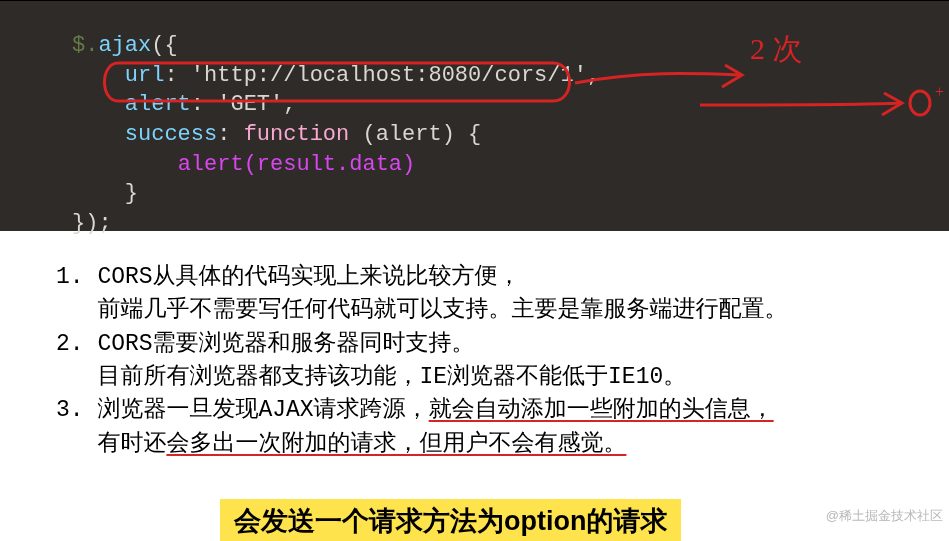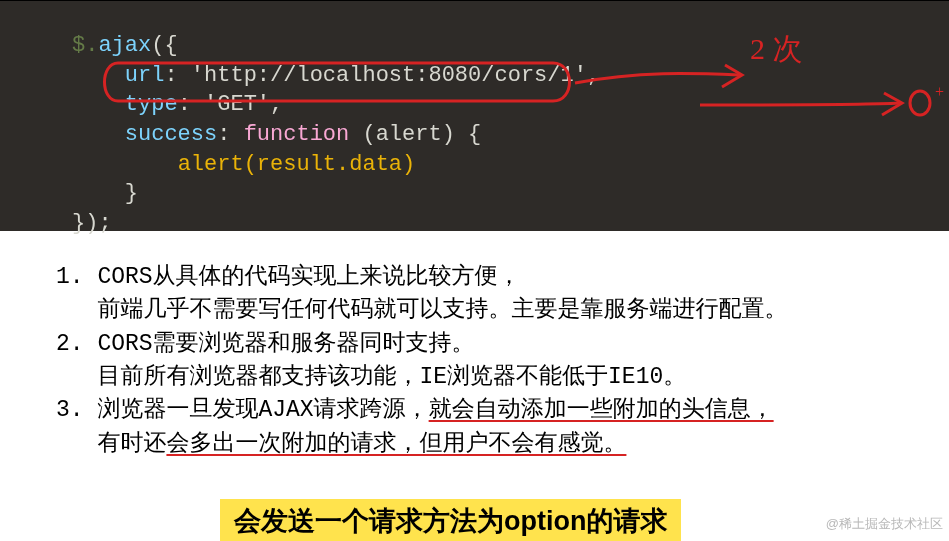--- a/index.html
+++ b/index.html
@@ -19,21 +19,21 @@
     line-height: 1.35;
     white-space: pre;
     position: relative;
     height: 230px;
     box-sizing: border-box;
   }
   .tok-key { color: #7dd3fc; }
   .tok-str { color: #d8d8d0; }
   .tok-fn  { color: #f9a8d4; }
   .tok-punc{ color: #d8d8d0; }
-  .tok-white{ color: #eab308; }
+  .tok-white{ color: #d946ef; }
   .tok-dollar{ color:#647a47; }
 
   .annot-layer {
     position: absolute;
     top: 0; left: 0;
     pointer-events: none;
   }
   .hand-red { stroke: #d62323; fill: none; }
 
   .notes {
@@ -58,42 +58,42 @@
     color: #000;
     font-family: "Microsoft YaHei","PingFang SC",sans-serif;
     font-weight: 700;
     font-size: 27px;
     padding: 4px 14px 2px 14px;
     white-space: nowrap;
   }
   .watermark {
     position: absolute;
     right: 6px;
-    bottom: 8px;
+    bottom: 16px;
     color: #b8b8b8;
     font-size: 13px;
     font-family: "Microsoft YaHei",sans-serif;
   }
   .overall {
     position: relative;
     width: 949px;
     height: 541px;
     overflow: hidden;
     border-top:1px solid #000;
     box-sizing:border-box;
   }
 </style>
 </head>
 <body>
 
 <div class="overall">
 
   <div class="code-block"><span class="tok-dollar">$.</span><span class="tok-key">ajax</span><span class="tok-punc">({</span>
     <span class="tok-key">url</span><span class="tok-punc">: </span><span class="tok-str">'http://localhost:8080/cors/1'</span><span class="tok-punc">,</span>
-    <span class="tok-key">type</span><span class="tok-punc">: </span><span class="tok-str">'GET'</span><span class="tok-punc">,</span>
+    <span class="tok-key">alert</span><span class="tok-punc">: </span><span class="tok-str">'GET'</span><span class="tok-punc">,</span>
     <span class="tok-key">success</span><span class="tok-punc">: </span><span class="tok-fn">function</span><span class="tok-punc"> (alert) {</span>
         <span class="tok-white">alert(result.data)</span>
     <span class="tok-punc">}</span>
 <span class="tok-punc">});</span></div>
 
   <svg class="annot-layer" width="949" height="300">
 
     <path class="hand-red" stroke-width="3" d="M 118 62 C 100 62 100 100 118 100 L 553 100 C 575 100 575 62 553 62 L 118 62"></path>
 
     <path class="hand-red" stroke-width="3" d="M 575 82 C 640 70 690 72 740 74"></path>

